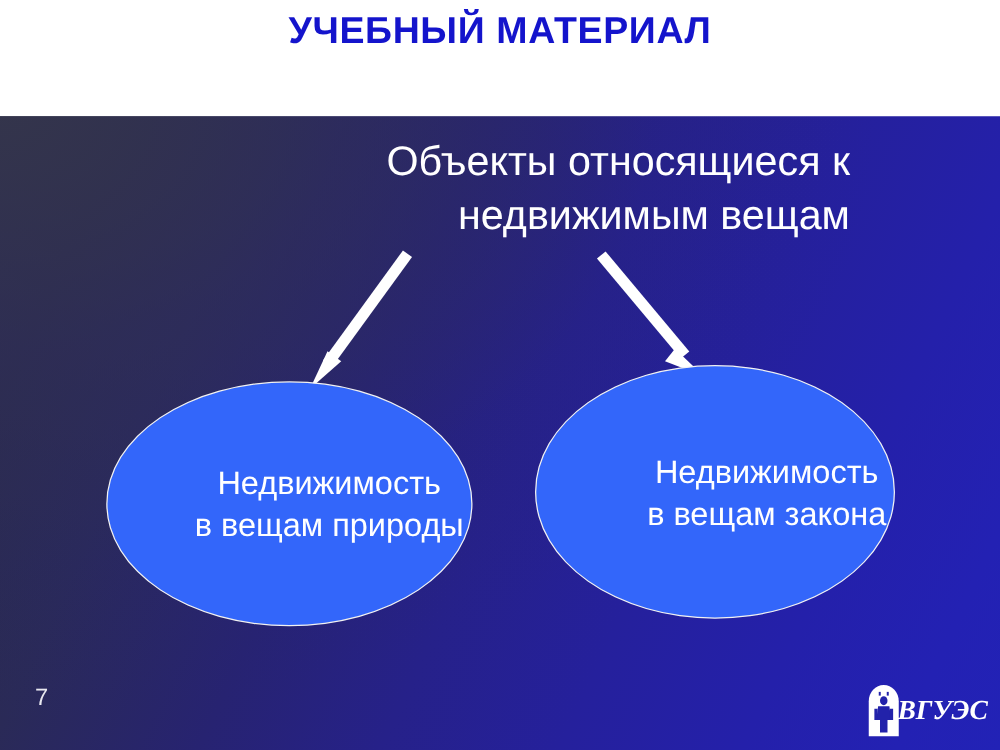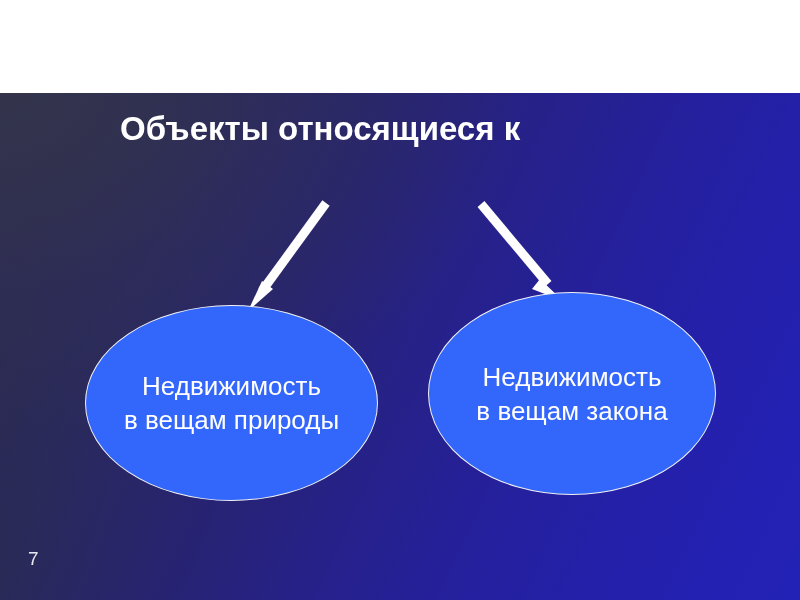--- a/index.html
+++ b/index.html
@@ -81,26 +81,26 @@
         rgba(34,34,182,0) 78%);
     pointer-events: none;
   }
 
   
   #heading {
     position: absolute;
     left: 120px;
     top: 14px;
     width: 560px;
-    text-align: left;
+    text-align: right;
     color: #ffffff;
     font-family: "Liberation Sans", sans-serif;
     font-size: 33px;
     line-height: 43px;
-    font-weight: bold;
+    font-weight: normal;
   }
   #heading .hl {
     display: block;
     white-space: nowrap;
   }
 
   
   #arrows {
     position: absolute;
     left: 0;
@@ -112,21 +112,21 @@
 
   
   .node-ellipse {
     position: absolute;
     border-radius: 50%;
     background: #3366FA;
     border: 1px solid #f2f2f2;
     box-sizing: border-box;
     display: flex;
     align-items: center;
-    justify-content: center;
+    justify-content: flex-end;
     text-align: center;
   }
   .node-label {
     color: #ffffff;
     font-family: "Liberation Sans", sans-serif;
     font-size: 26px;
     line-height: 34px;
     font-weight: normal;
     padding: 0 6px;
   }
@@ -182,26 +182,30 @@
     color: #ffffff;
     letter-spacing: 0px;
     white-space: nowrap;
   }
 </style>
 </head>
 <body>
 
 <div id="slide">
 
+  <div id="header-band">
+    <div id="slide-title">УЧЕБНЫЙ МАТЕРИАЛ</div>
+  </div>
 
   <div id="content-area">
     <div id="content-sheen"></div>
 
     <div id="heading">
       <span class="hl">Объекты относящиеся к</span>
+      <span class="hl">недвижимым вещам</span>
     </div>
 
     <svg id="arrows" viewBox="0 0 800 507" width="800" height="507">
 
       <g>
         <line x1="326" y1="110" x2="262" y2="198" stroke="#ffffff" stroke-width="9" stroke-linecap="butt"></line>
         <polygon points="248,218 273,196 262,188" fill="#ffffff"></polygon>
       </g>
 
       <g>
@@ -219,15 +223,29 @@
 
     <div class="node-ellipse" id="ellipse-right">
       <div class="node-label">
         <span class="nl">Недвижимость</span>
         <span class="nl">в вещам закона</span>
       </div>
     </div>
 
     <div id="page-number">7</div>
 
+    <div id="logo">
+      <svg id="logo-mark" width="30" height="46" viewBox="0 0 30 46">
+        <path d="M3 44 L3 16 A12 13 0 0 1 27 16 L27 44 Z" fill="#ffffff"></path>
+        <g fill="#2222aa">
+          <ellipse cx="15" cy="15.5" rx="3" ry="3.6"></ellipse>
+          <path d="M10.5 20 L19.5 20 L21 31 L18 31 L18 41 L12 41 L12 31 L9 31 Z"></path>
+          <rect x="7.5" y="22" width="2.6" height="9"></rect>
+          <rect x="19.9" y="22" width="2.6" height="9"></rect>
+          <rect x="11" y="8.5" width="1.6" height="3"></rect>
+          <rect x="17.4" y="8.5" width="1.6" height="3"></rect>
+        </g>
+      </svg>
+      <div id="logo-text">ВГУЭС</div>
+    </div>
 
   </div>
 </div>
 
 </body></html>

